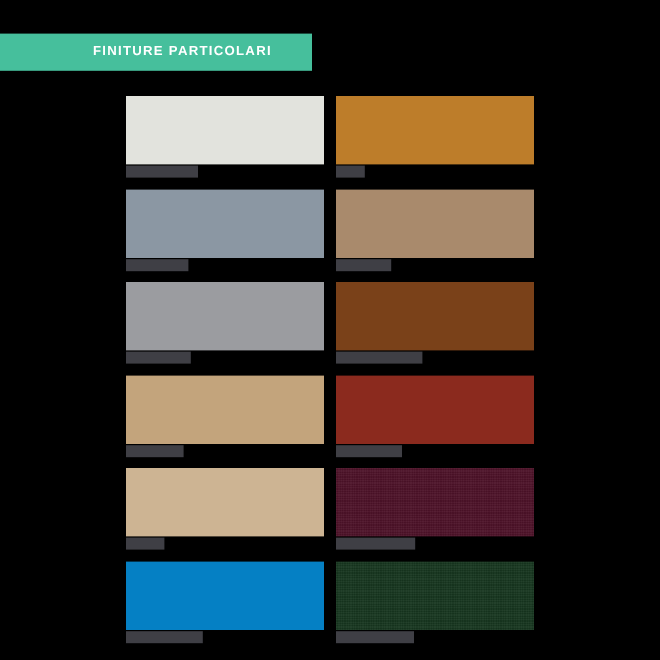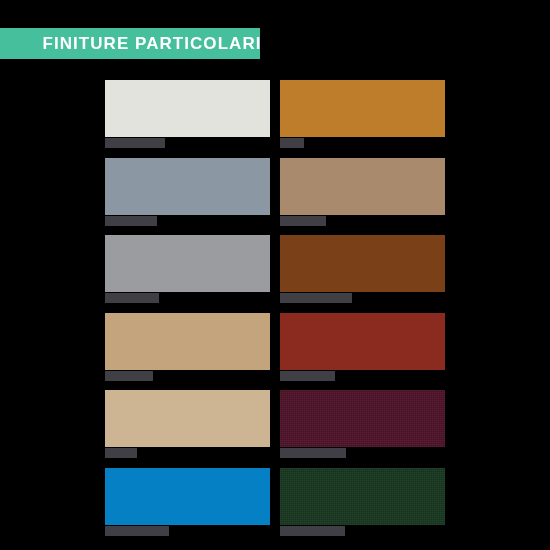--- a/index.html
+++ b/index.html
@@ -33,21 +33,21 @@
     background: #46bf9c;
     display: flex;
     align-items: center;
     justify-content: center;
     box-sizing: border-box;
     padding-left: 26px;
     padding-right: 10px;
   }
   .header-title {
     color: #ffffff;
-    font-size: 17px;
+    font-size: 11px;
     font-weight: bold;
     letter-spacing: 1.05px;
     white-space: nowrap;
     line-height: 1;
     margin-left: 28px;
   }
 
   
   .swatch-grid {
     position: absolute;

